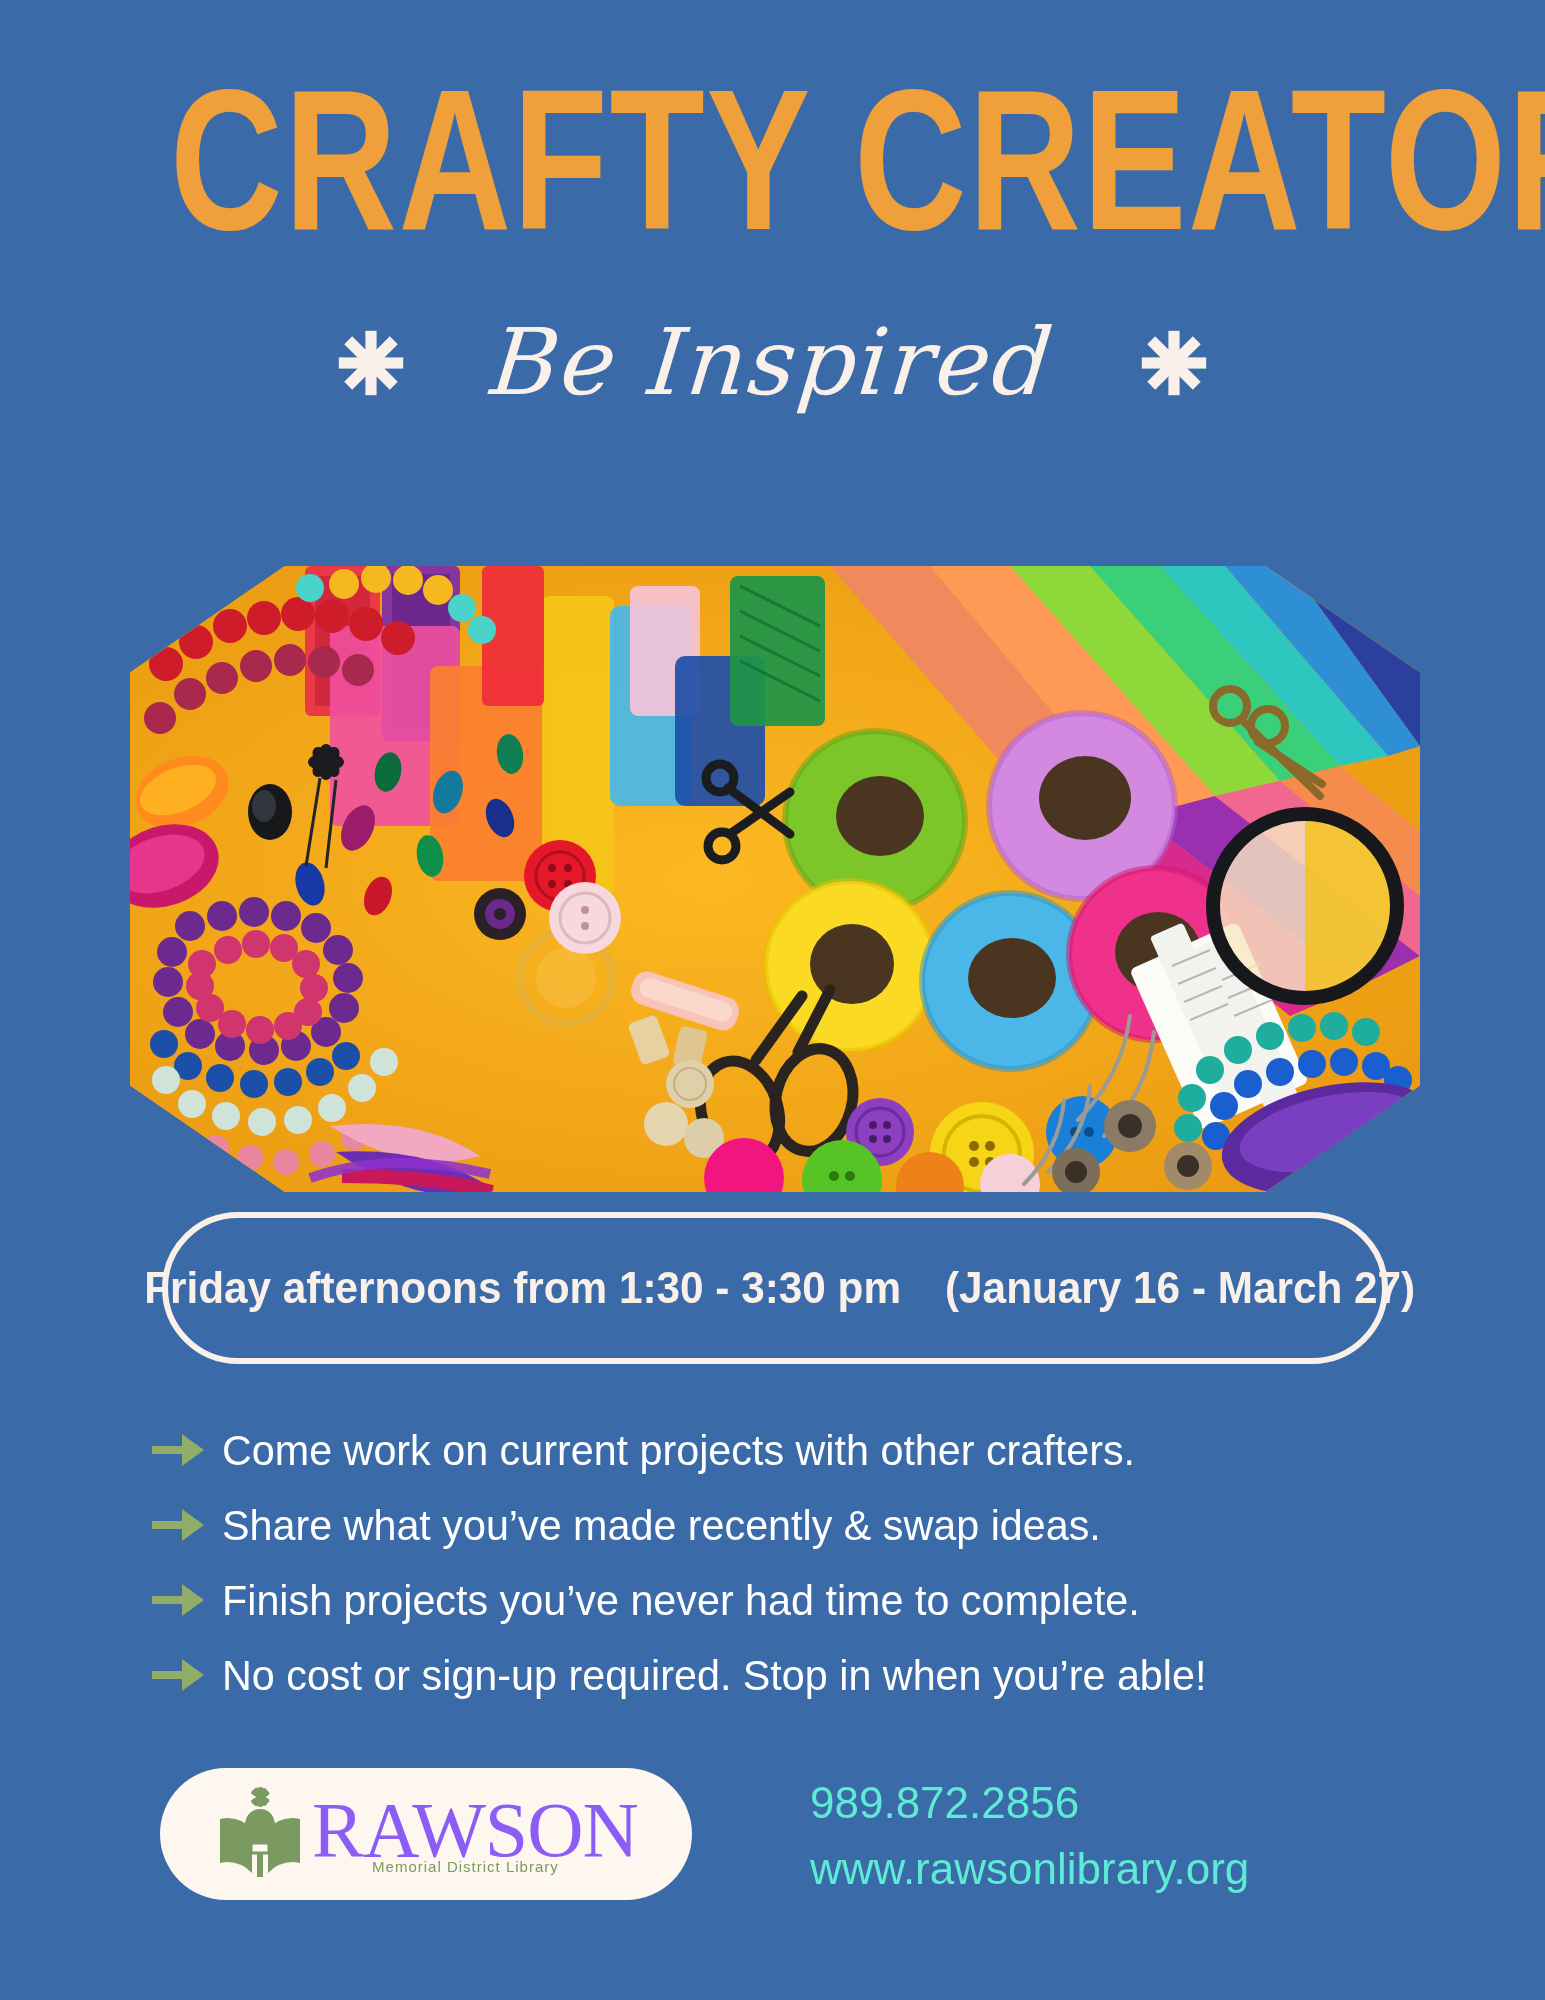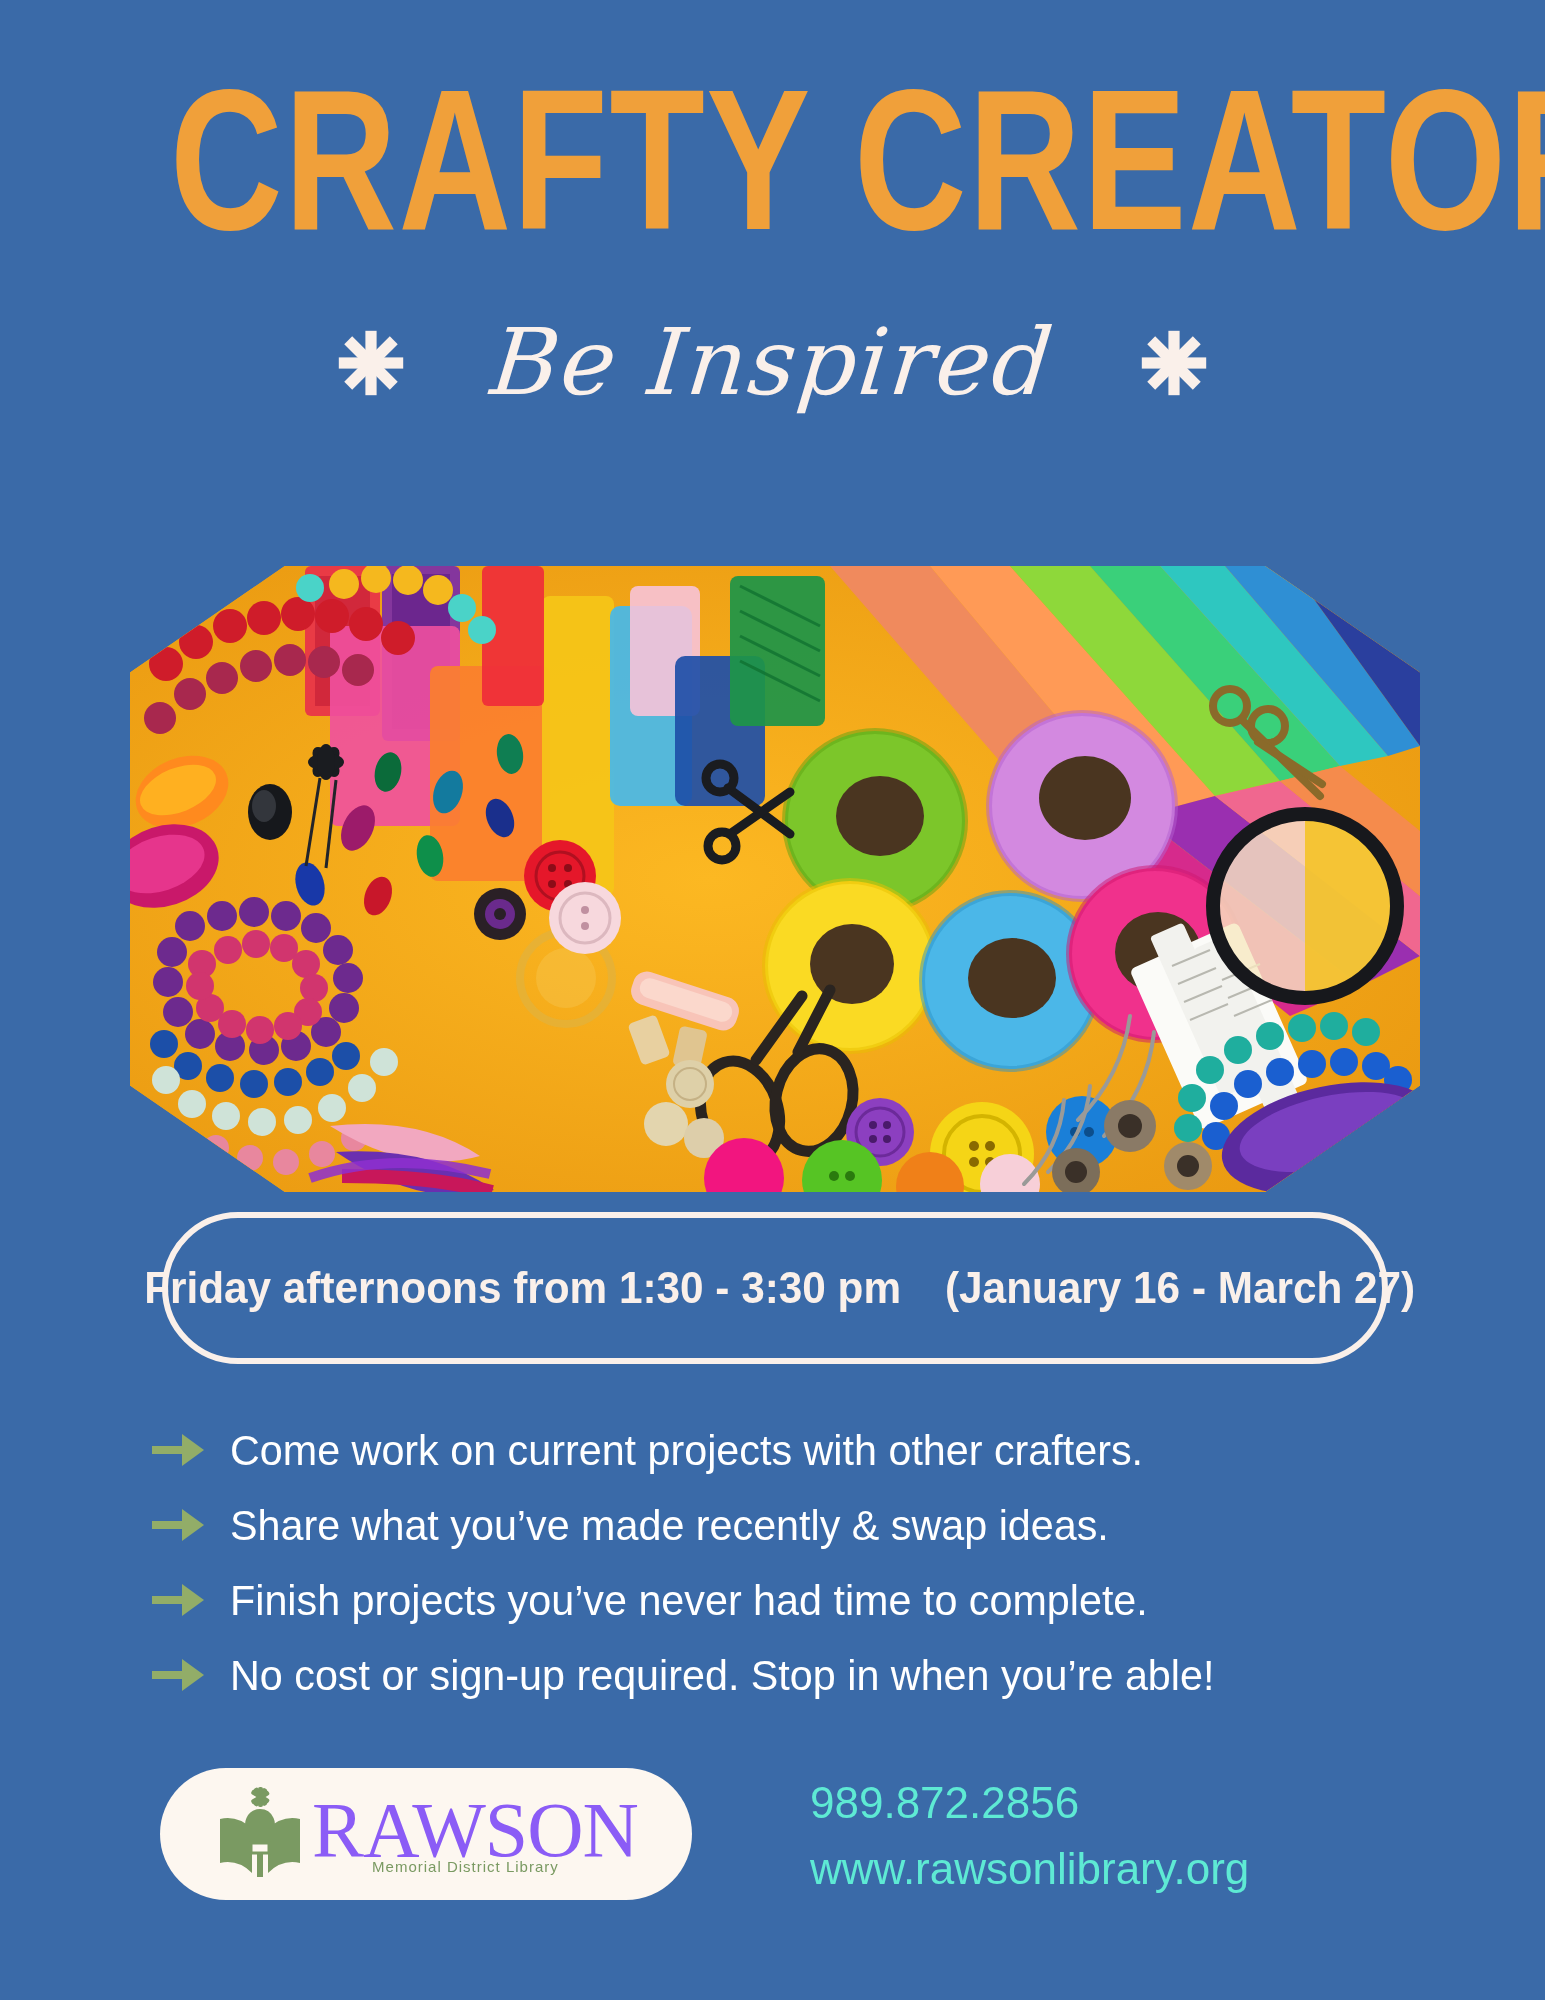--- a/index.html
+++ b/index.html
@@ -68,21 +68,21 @@
   }
   .banner-line{
     color:#faf0ea;font-weight:bold;
     font-family:"Liberation Sans Narrow","Liberation Sans",sans-serif;
     font-size:45px;line-height:50px;white-space:nowrap;
     transform:scaleX(0.94);
   }
 
   
   .bullets{position:absolute;left:150px;top:1412px;width:1300px;}
-  .bullet{display:flex;align-items:center;height:75px;gap:24px;}
+  .bullet{display:flex;align-items:center;height:75px;gap:16px;}
   .arrow{flex:0 0 auto;width:56px;height:44px;display:block;}
   .bullet-text{
     color:#ffffff;
     font-family:"Liberation Sans Narrow","Liberation Sans",sans-serif;
     font-size:43px;line-height:48px;white-space:nowrap;
     transform:scaleX(0.96);transform-origin:left center;
   }
 
   
   .logo-pill{

